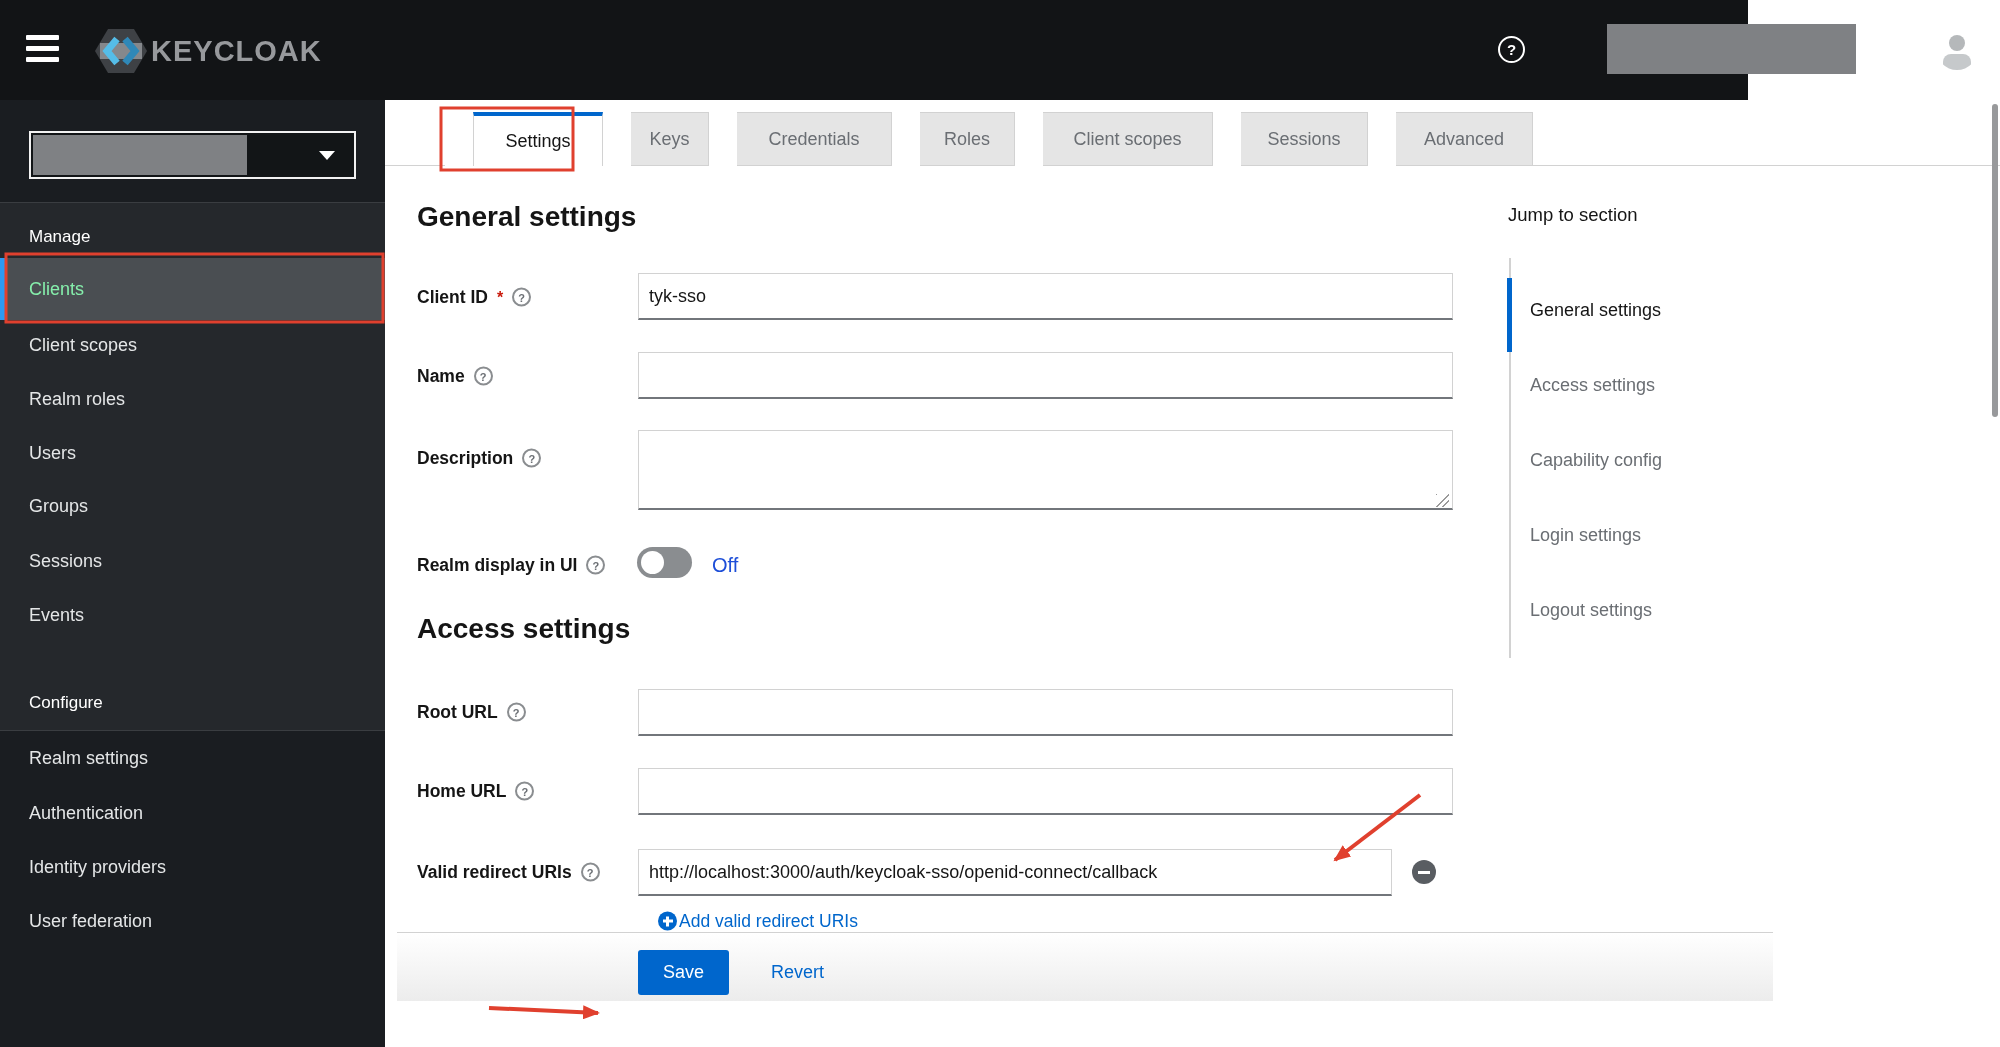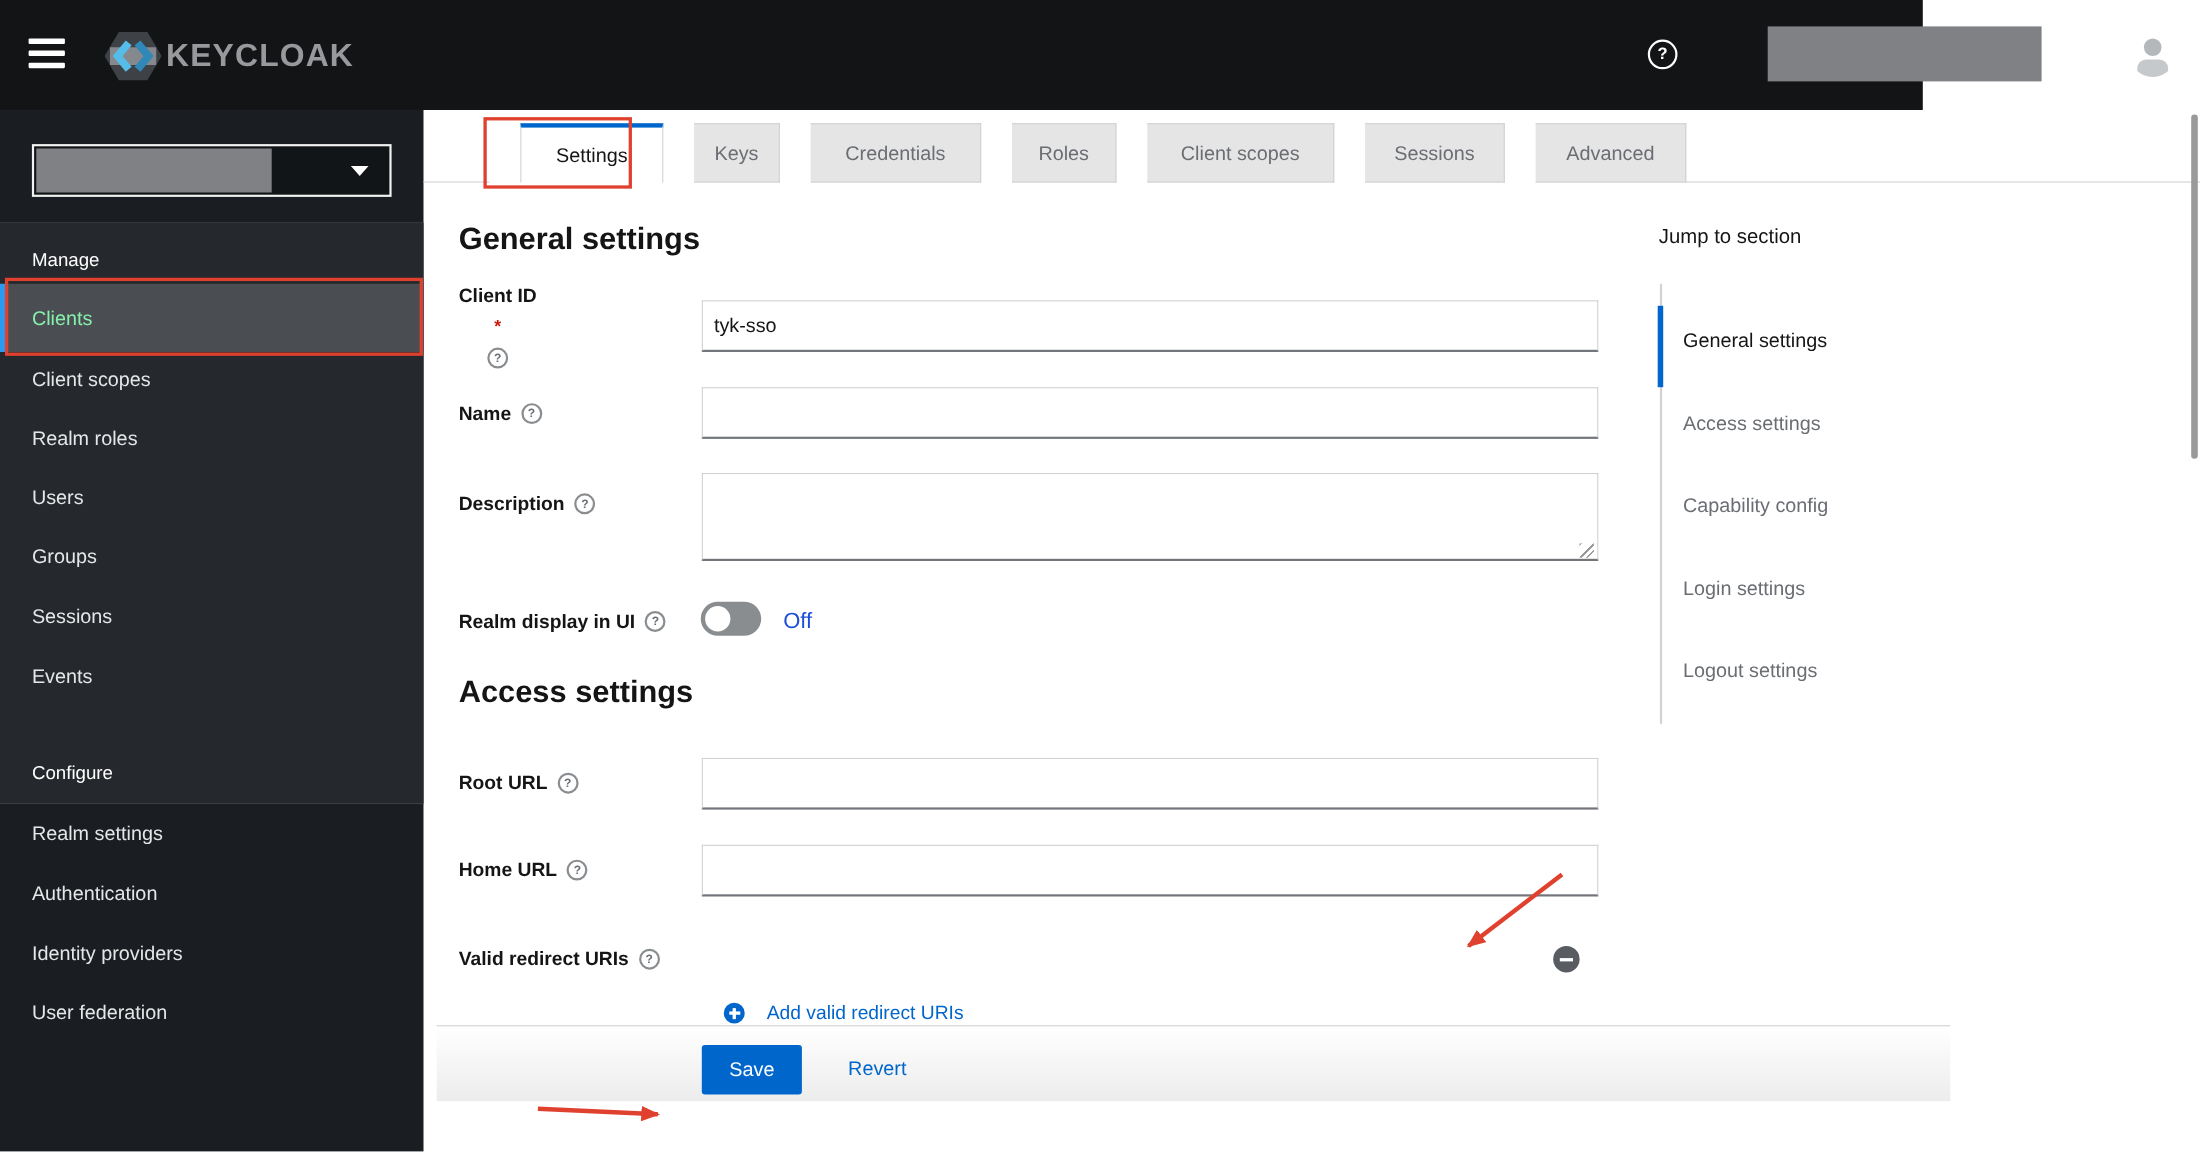--- a/index.html
+++ b/index.html
@@ -65,21 +65,21 @@
               font-family:"Liberation Sans",sans-serif; font-size:18px; color:#151515; padding:8px 10px; }
   .grip { position:absolute; left:1436px; top:494px; width:13px; height:13px;
           background:repeating-linear-gradient(315deg, transparent 0 4px, #9a9a9a 4px 5.5px, transparent 5.5px 8px, #9a9a9a 8px 9.5px, transparent 9.5px 13px); }
   .i-clientid { top:273px; } .i-name { top:352px; } .i-rooturl { top:689px; } .i-homeurl { top:768px; }
   .i-redirect { top:849px; width:754px; }
   .switch { position:absolute; left:637px; top:547px; width:55px; height:31px; background:#8a8d90; border-radius:16px; cursor:pointer; }
   .knob { position:absolute; left:4px; top:4px; width:23px; height:23px; background:#fff; border-radius:50%; }
   .switch-state { position:absolute; left:712px; top:565px; transform:translateY(-50%); font-size:20px; color:#1d4ed8; }
   .minus-btn { position:absolute; left:1412px; top:860px; width:24px; height:24px; background:#595d62; border-radius:50%; cursor:pointer; }
   .minus-btn::after { content:""; position:absolute; left:6px; top:10.5px; width:12px; height:3px; background:#fff; }
-  .add-row { position:absolute; left:658px; top:921px; transform:translateY(-50%); display:flex; align-items:center; gap:20px; cursor:pointer; }
+  .add-row { position:absolute; left:658px; top:921px; transform:translateY(-50%); display:flex; align-items:center; gap:2px; cursor:pointer; }
   .plus-ic { position:relative; width:19px; height:19px; background:#0066cc; border-radius:50%; }
   .plus-ic::before { content:""; position:absolute; left:4.5px; top:8px; width:10px; height:3px; background:#fff; }
   .plus-ic::after { content:""; position:absolute; left:8px; top:4.5px; width:3px; height:10px; background:#fff; }
   .add-label { color:#0066cc; font-size:17.5px; }
 
   
   .jump-heading { position:absolute; left:1508px; top:204px; font-size:18.5px; color:#151515; }
   .jump-track { position:absolute; left:1509px; top:258px; width:2px; height:400px; background:#d2d2d2; }
   .jump-bar { position:absolute; left:1507px; top:278px; width:5px; height:74px; background:#0066cc; }
   .jump-link { position:absolute; left:1530px; transform:translateY(-50%); font-size:18px; color:#6a6e73; cursor:pointer; white-space:nowrap; }
@@ -163,21 +163,21 @@
     <div class="tab inactive tw3">Credentials</div>
     <div class="tab inactive tw4">Roles</div>
     <div class="tab inactive tw5">Client scopes</div>
     <div class="tab inactive tw6">Sessions</div>
     <div class="tab inactive tw7">Advanced</div>
     <div class="tab-filler"></div>
   </nav>
 
   <h2 class="sec-heading h-general">General settings</h2>
 
-  <div class="frm-label" style="top:297px;flex-direction:column;">
+  <div class="frm-label" style="top:297px;">
     <span>Client ID</span>
     <span class="req">*</span>
     <span class="help-q">
         <span>?</span>
       </span>
   </div>
   <input class="txt-input i-clientid" value="tyk-sso" style="">
 
   <div class="frm-label" style="top:376px;">
     <span>Name</span>
@@ -224,20 +224,21 @@
       </span>
   </div>
   <input class="txt-input i-homeurl" value="" style="">
 
   <div class="frm-label" style="top:872px;">
     <span>Valid redirect URIs</span>
     <span class="help-q">
         <span>?</span>
       </span>
   </div>
+  <input class="txt-input i-redirect" value="http://localhost:3000/auth/keycloak-sso/openid-connect/callback" style="">
   <div class="minus-btn"></div>
 
   <div class="add-row">
     <span class="plus-ic"></span>
     <span class="add-label">Add valid redirect URIs</span>
   </div>
 
   <div class="jump-heading">Jump to section</div>
   <div class="jump-track"></div>
   <div class="jump-bar"></div>

